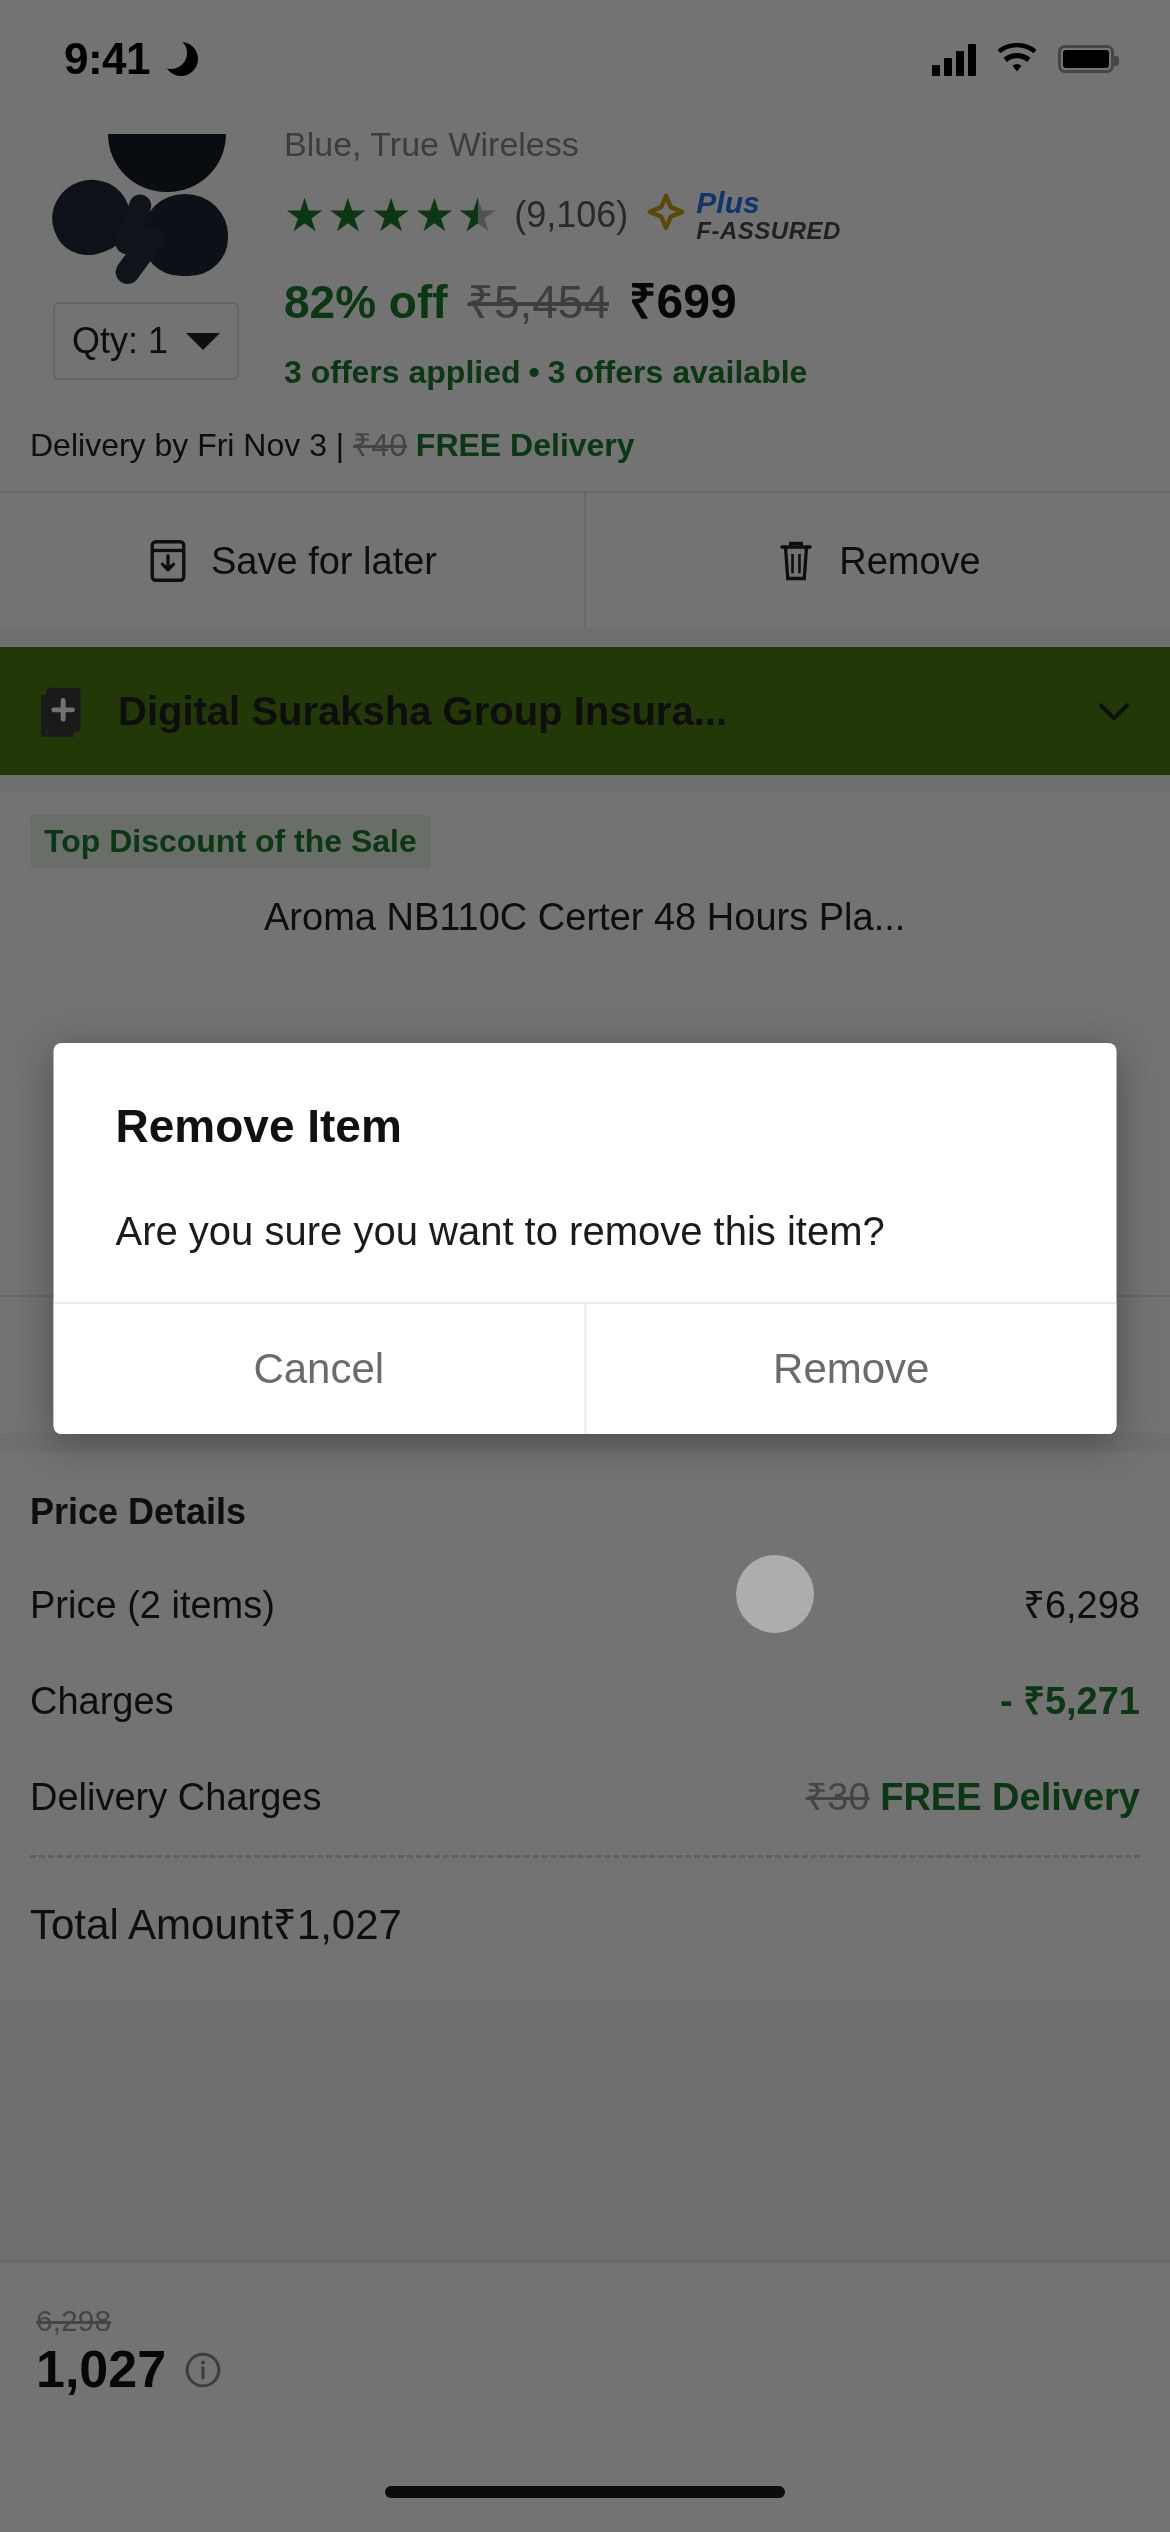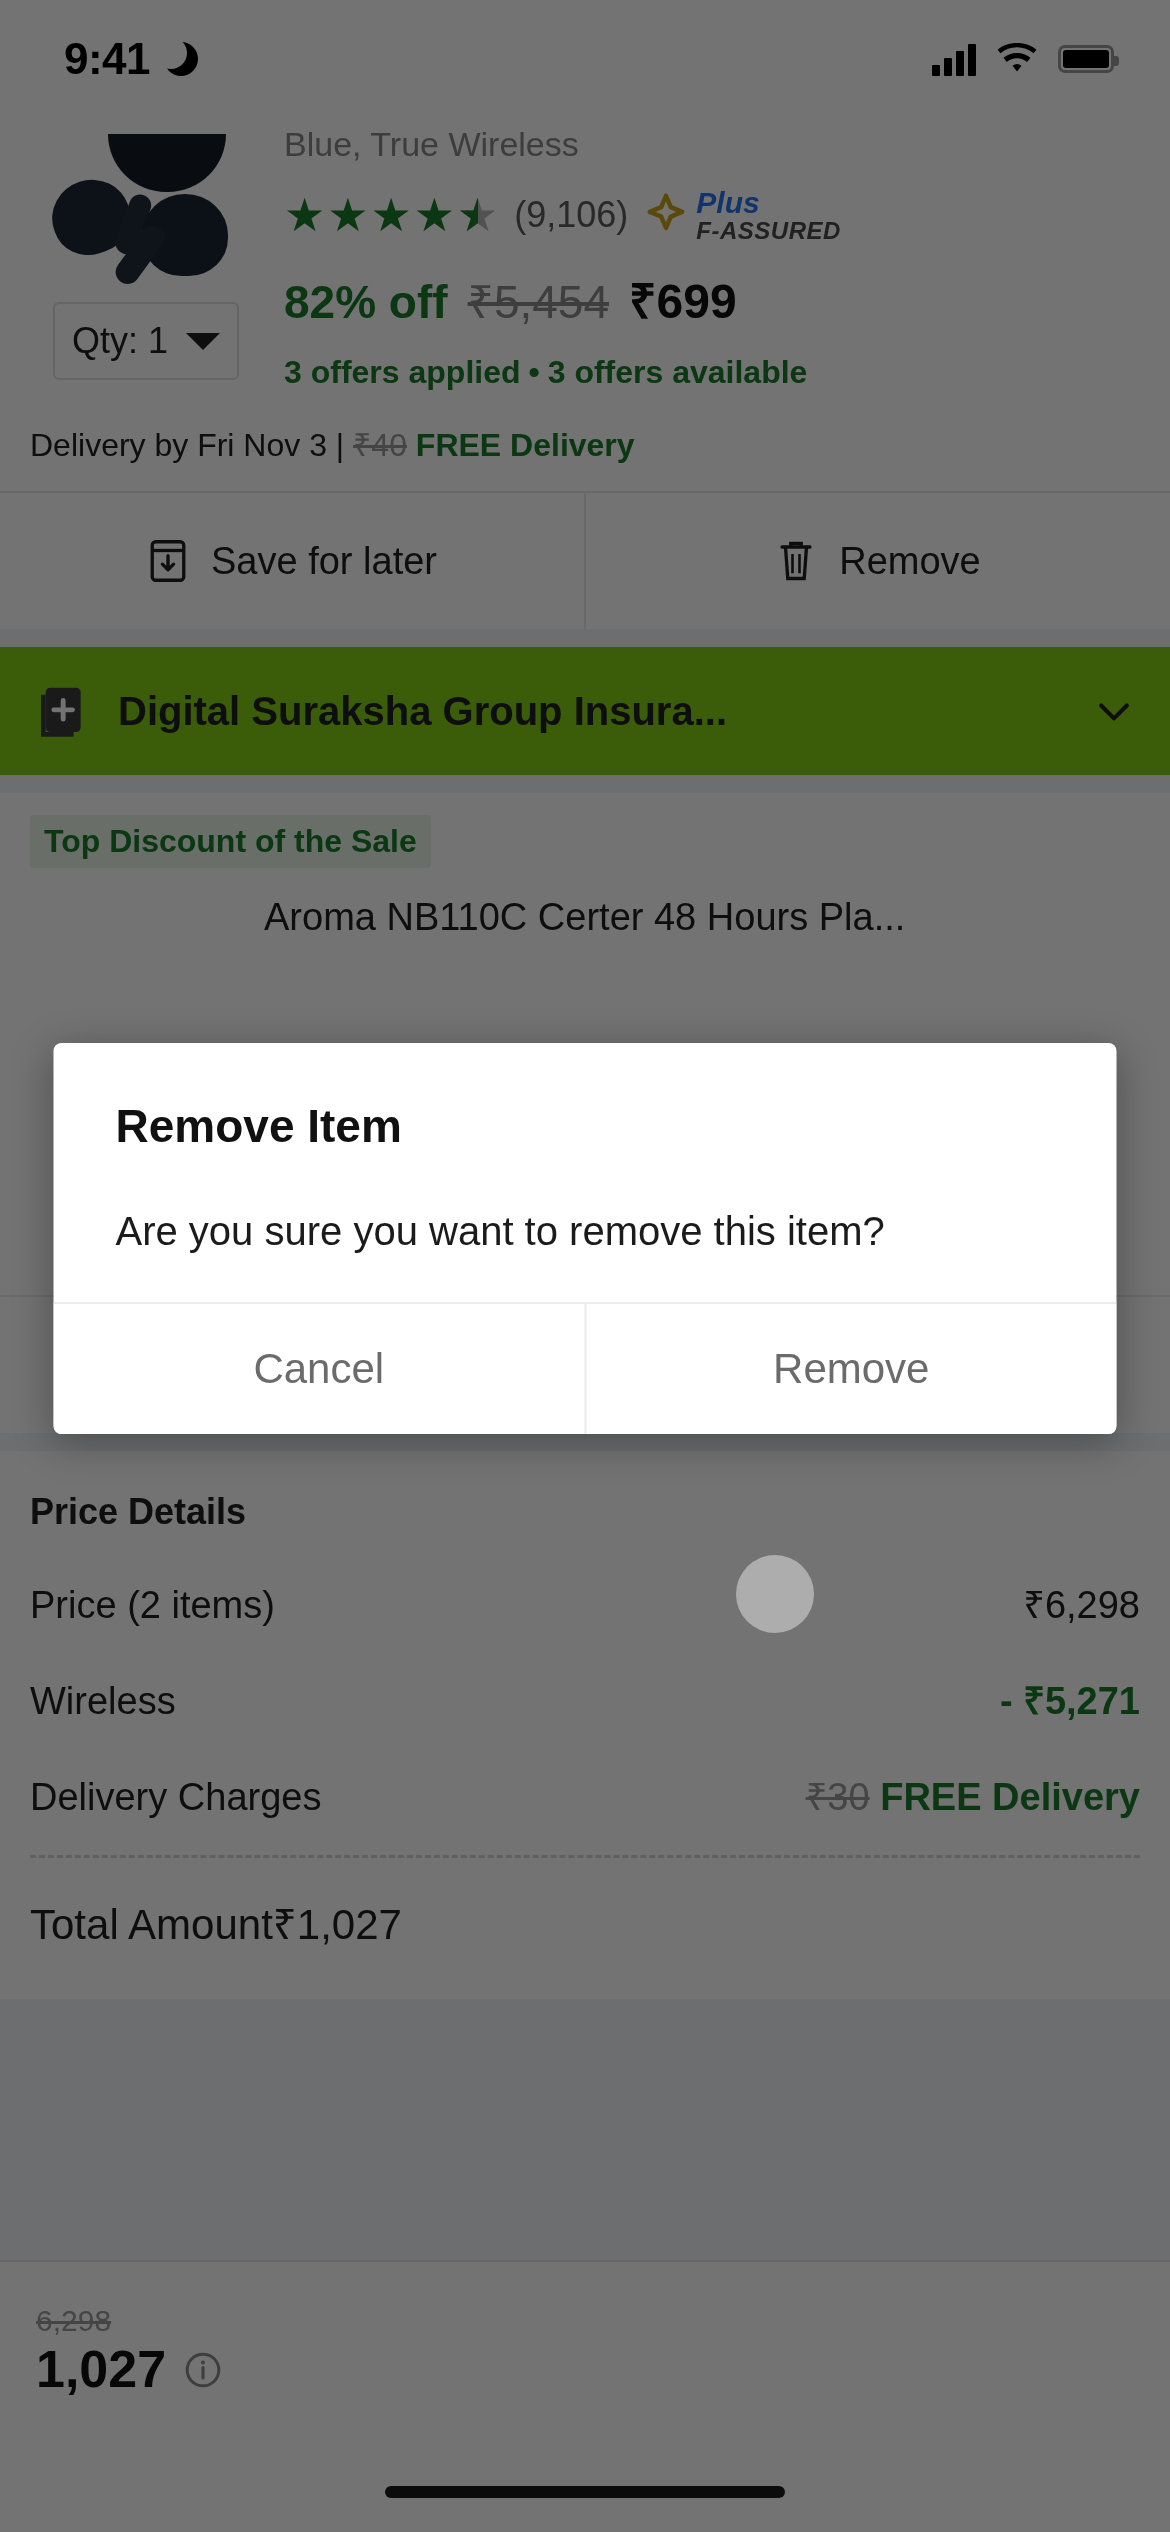--- a/index.html
+++ b/index.html
@@ -142,21 +142,21 @@
   .act span { font-size:38px; color:#212121; }
   .ico { width:42px; height:46px; display:block; }
   .ripple {
     position:absolute; width:78px; height:78px; border-radius:50%;
     background:rgba(255,255,255,.42); left:50%; margin-left:-44px;
   }
 
   
   .insurance {
     display:flex; align-items:center; gap:28px;
-    padding:36px 34px; background:#84cc16;
+    padding:36px 34px; background:#4d7c0f;
   }
   .ins-ico { width:56px; height:56px; }
   .ins-title { flex:1; font-size:40px; font-weight:700; color:#212121; }
   .chev { width:44px; height:44px; }
 
   
   .offertag {
     display:inline-block; margin:22px 0 0 30px;
     background:#e8f3e8; color:#1a7a28; font-size:32px; font-weight:700;
     padding:8px 14px; border-radius:4px;
@@ -385,21 +385,21 @@
 
     <div class="card pricedetails">
       <div class="pd-head">Price Details</div>
 
       <div class="pd-row">
         <span>Price (2 items)</span>
         <span>₹6,298</span>
       </div>
 
       <div class="pd-row">
-        <span>Wireless</span>
+        <span>Charges</span>
         <span class="green">- ₹5,271</span>
       </div>
 
       <div class="pd-row">
         <span>Delivery Charges</span>
         <span>
           <span class="strike">₹30</span>
           <span class="green">FREE Delivery</span>
         </span>
       </div>

